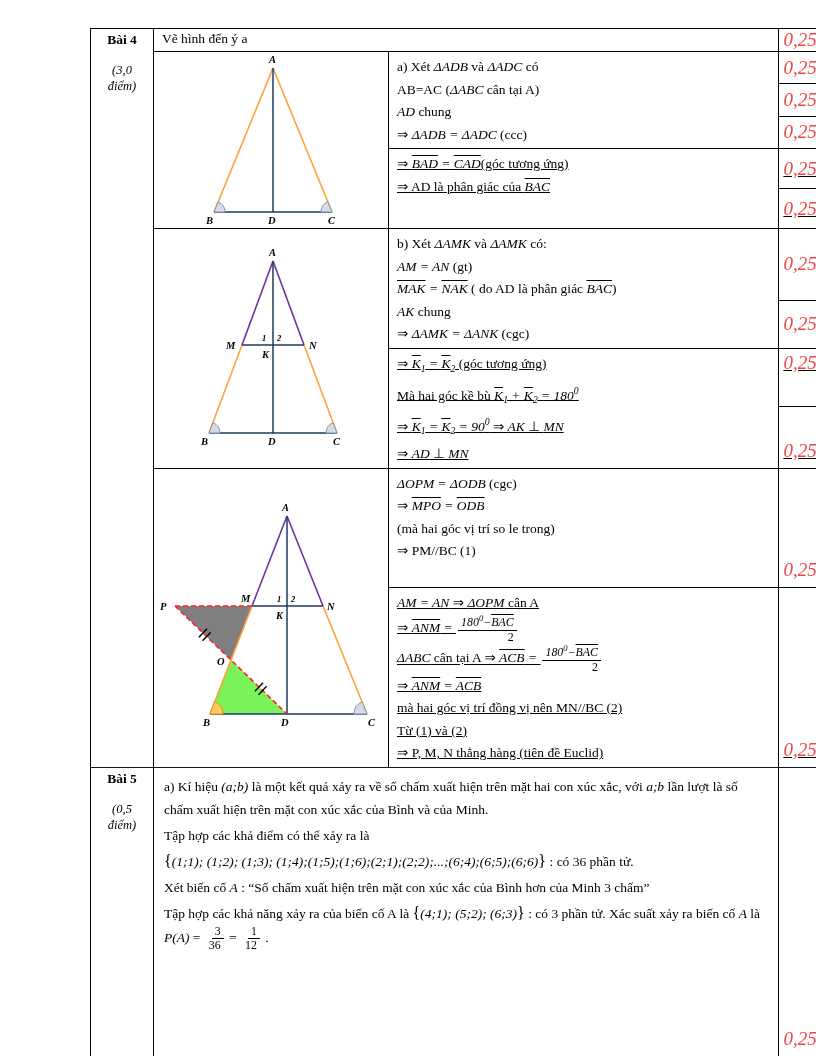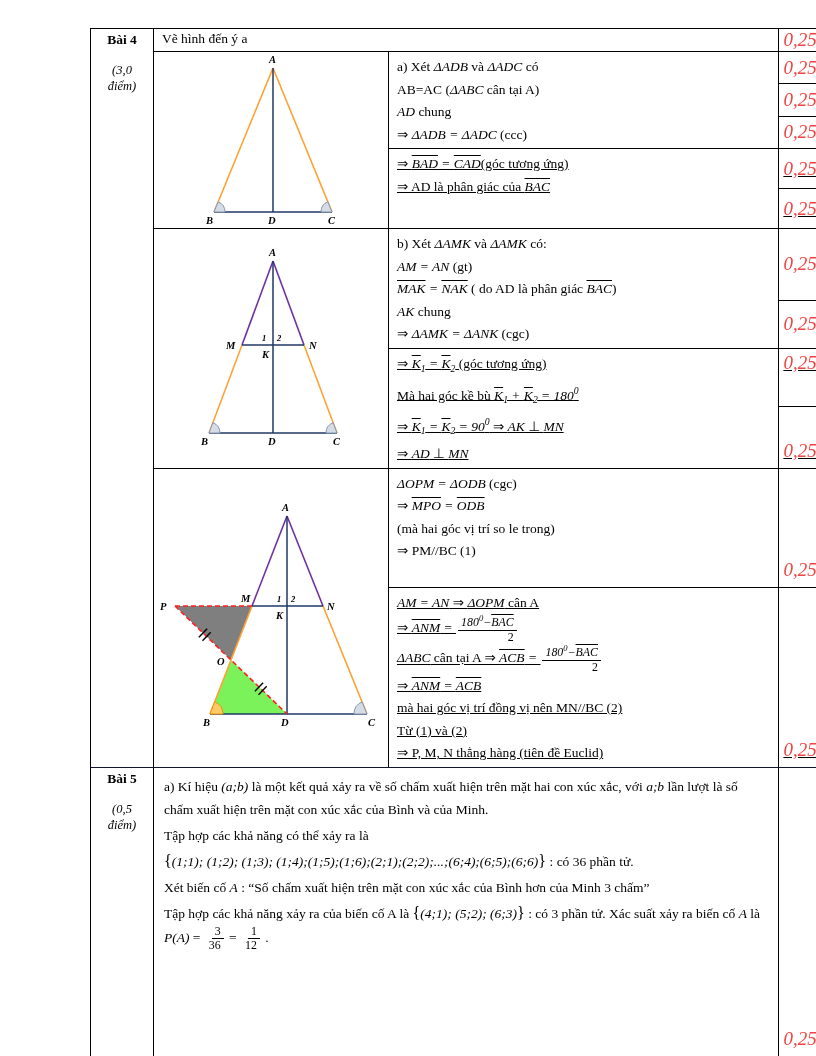--- a/index.html
+++ b/index.html
@@ -259,21 +259,21 @@
     <div class="band">
       <div class="label-col">
         <div class="q-label">Bài 5</div>
         <div class="q-points first">(0,5</div>
         <div class="q-points">điểm)</div>
       </div>
       <div class="body-col">
         <div class="r">
           <div class="bai5-text">
               <div class="para"><span>a) Kí hiệu </span><span class="it">(a;b)</span><span>  là một kết quả xảy ra về số chấm xuất hiện trên mặt hai con xúc xắc, với </span><span class="it">a;b</span><span>  lần lượt là số chấm xuất hiện trên mặt con xúc xắc của Bình và của Minh.</span></div>
-              <div class="para"><span>Tập hợp các khả năng có thể xảy ra là</span></div>
+              <div class="para"><span>Tập hợp các khả điểm có thể xảy ra là</span></div>
               <div class="para"><span class="big">{</span><span class="it">(1;1);  (1;2);  (1;3);  (1;4);(1;5);(1;6);(2;1);(2;2);...;(6;4);(6;5);(6;6)</span><span class="big">}</span><span> :  có  36 phần tử.</span></div>
               <div class="para"><span>Xét biến cố </span><span class="it">A</span><span> : “Số chấm xuất hiện trên mặt con xúc xắc của Bình hơn của Minh 3  chấm”</span></div>
               <div class="para"><span>Tập hợp các khả năng xảy ra của biến cố A  là </span><span class="big">{</span><span class="it">(4;1);  (5;2);  (6;3)</span><span class="big">}</span><span> : có 3 phần tử. Xác suất xảy ra biến cố </span><span class="it">A</span><span> là  </span><span class="it">P(A)</span><span> = </span><span class="frac">
                   <span class="fnum"><span>3</span></span>
                   <span class="fden"><span>36</span></span>
                 </span><span> = </span><span class="frac">
                   <span class="fnum"><span>1</span></span>
                   <span class="fden"><span>12</span></span>
                 </span><span> .</span></div>
             </div>

